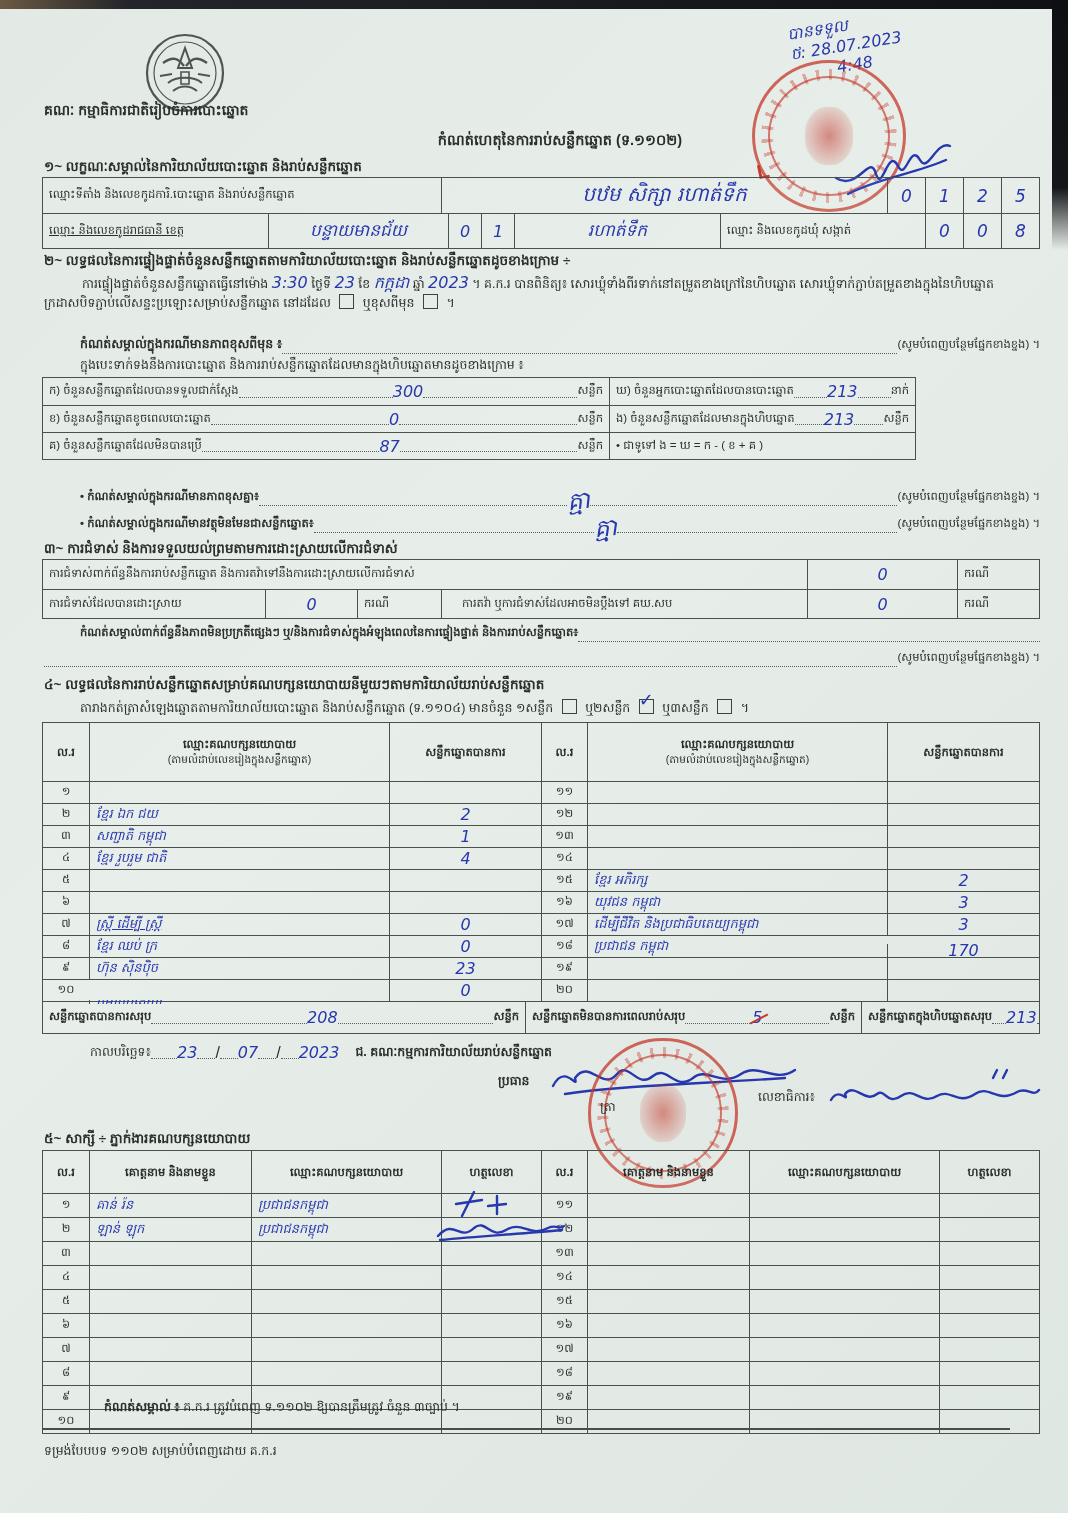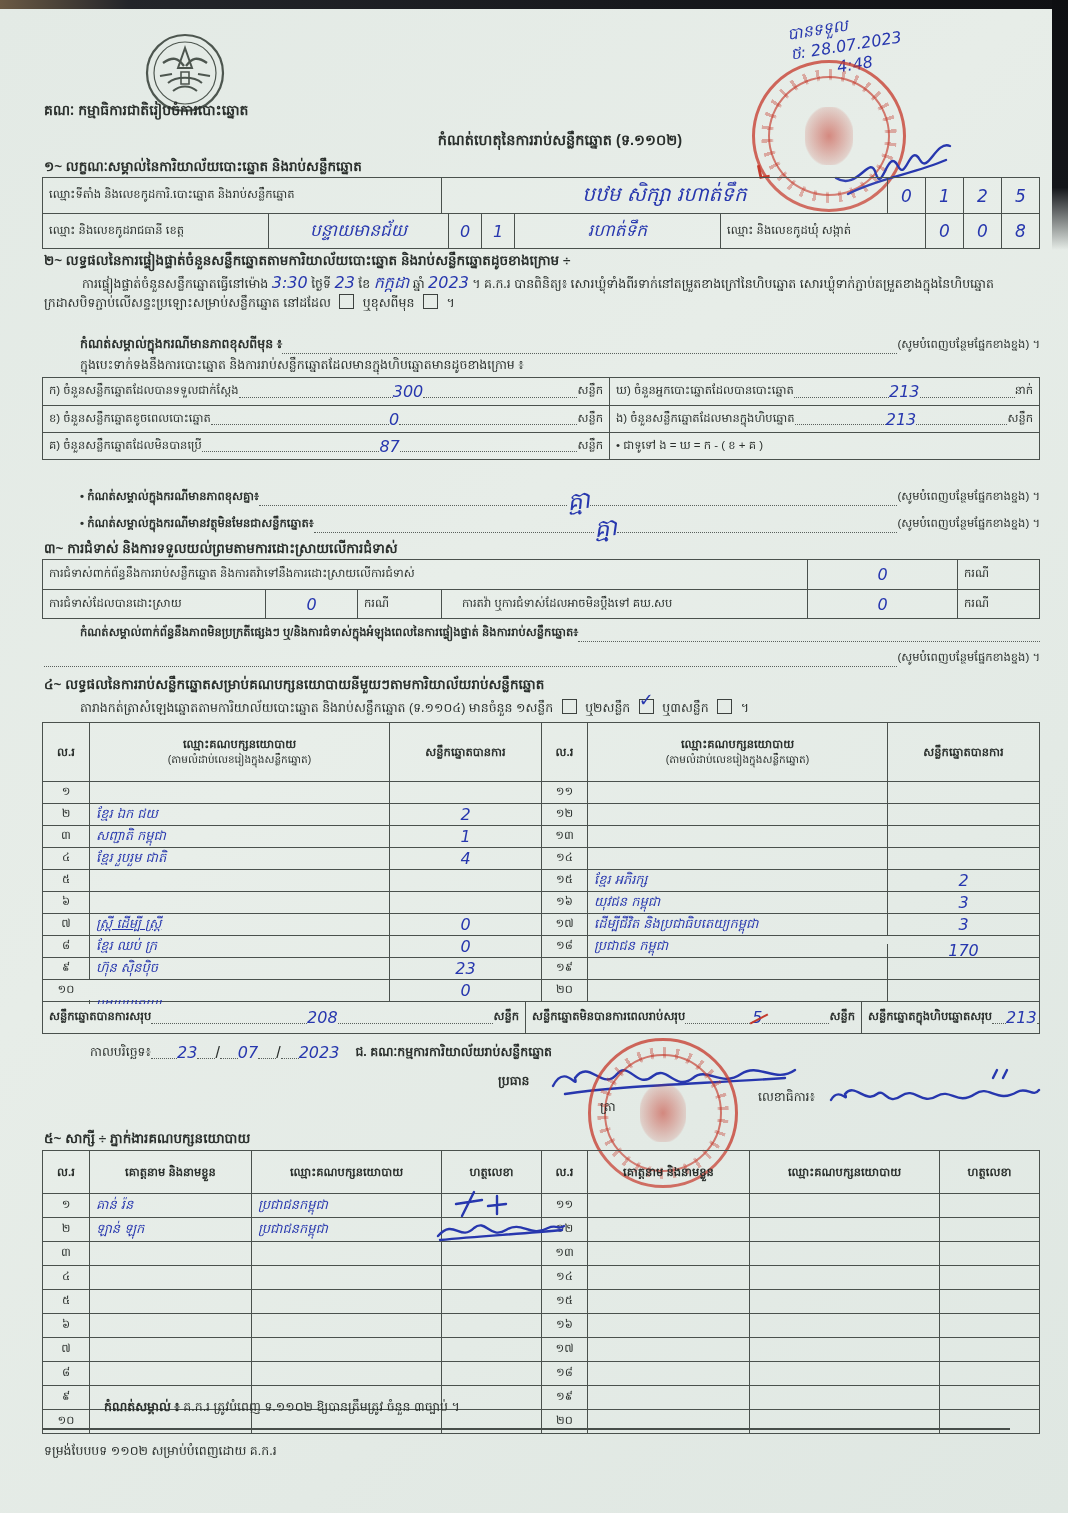--- a/index.html
+++ b/index.html
@@ -91,21 +91,21 @@
   <div class="tbl" style="left:42px;top:177px;width:998px;">
     <div class="tr" style="height:35px;">
       <div class="td small" style="width:398px;">ឈ្មោះទីតាំង និងលេខកូដការិ.បោះឆ្នោត និងរាប់សន្លឹកឆ្នោត</div>
       <div class="td cen hw hw-lg" style="flex:1;">បឋម សិក្សា រហាត់ទឹក</div>
       <div class="td cen code hw">0</div>
       <div class="td cen code hw">1</div>
       <div class="td cen code hw">2</div>
       <div class="td cen code hw">5</div>
     </div>
     <div class="tr" style="height:35px;">
-      <div class="td small" style="width:225px;">ឈ្មោះ និងលេខកូដរាជធានី ខេត្ត</div>
+      <div class="td small" style="width:225px;text-decoration:underline;">ឈ្មោះ និងលេខកូដរាជធានី ខេត្ត</div>
       <div class="td cen hw" style="width:180px;font-size:17px;">បន្ទាយមានជ័យ</div>
       <div class="td cen hw" style="width:33px;font-size:16px;">0</div>
       <div class="td cen hw" style="width:33px;font-size:16px;">1</div>
       <div class="td cen hw" style="flex:1;font-size:17px;">រហាត់ទឹក</div>
       <div class="td small" style="width:205px;">ឈ្មោះ និងលេខកូដឃុំ សង្កាត់</div>
       <div class="td cen code hw">0</div>
       <div class="td cen code hw">0</div>
       <div class="td cen code hw">8</div>
     </div>
   </div>
@@ -127,21 +127,21 @@
     <span class="cb"></span>
     <span>។</span>
   </div>
   <div class="abs row" style="left:80px;top:336px;width:960px;">
     <span class="b" style="font-size:12.5px;">កំណត់សម្គាល់ក្នុងករណីមានភាពខុសពីមុន ៖</span>
     <span class="dots"></span>
     <span class="small">(សូមបំពេញបន្ថែមផ្នែកខាងខ្នង) ។</span>
   </div>
   <div class="abs txt" style="left:80px;top:356px;width:960px;">ក្នុងបេះទាក់ទងនឹងការបោះឆ្នោត និងការរាប់សន្លឹកឆ្នោតដែលមានក្នុងហិបឆ្នោតមានដូចខាងក្រោម ៖</div>
 
-  <div class="tbl" style="left:42px;top:377px;width:998px;">
+  <div class="tbl" style="left:42px;top:377px;width:874px;">
     <div class="tr" style="height:27px;">
       <div class="td" style="width:566px;padding:0 6px;">
         <span class="small">ក) ចំនួនសន្លឹកឆ្នោតដែលបានទទួលជាក់ស្តែង</span>
         <span class="dots"></span>
         <span class="hw hw-md">300</span>
         <span class="dots"></span>
         <span class="small">សន្លឹក</span>
       </div>
       <div class="td" style="flex:1;padding:0 6px;">
         <span class="small">ឃ) ចំនួនអ្នកបោះឆ្នោតដែលបានបោះឆ្នោត</span>

